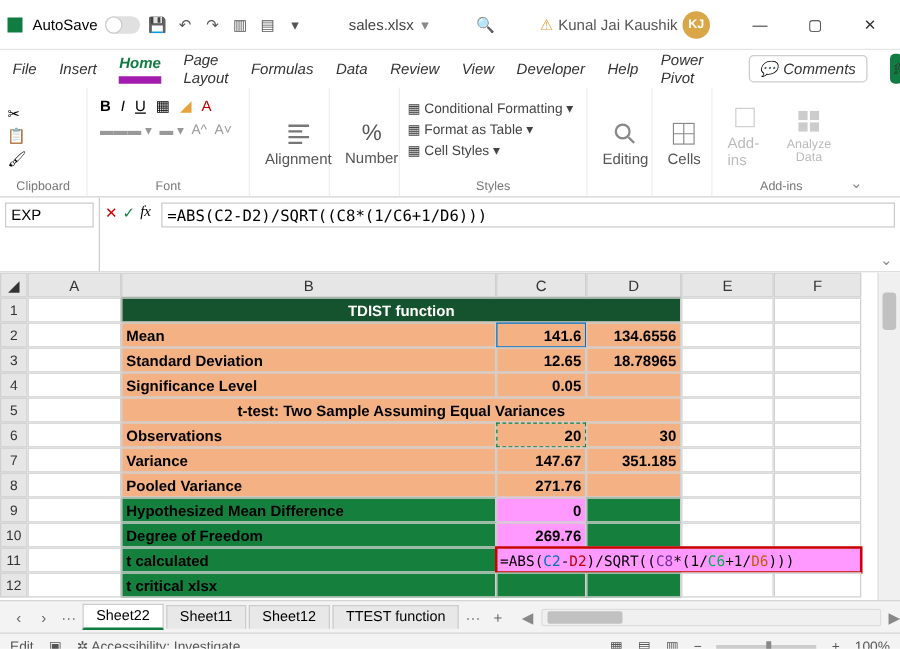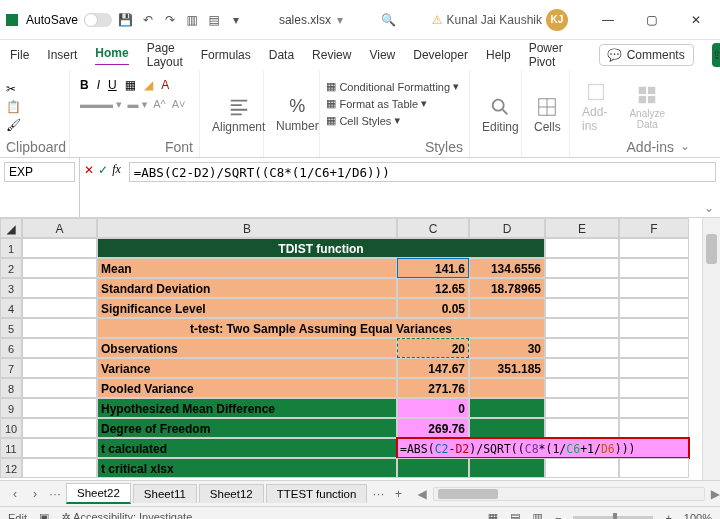--- a/index.html
+++ b/index.html
@@ -7,30 +7,30 @@
   .titlebar { height: 40px; display: flex; align-items: center; padding: 0 4px; background: #fff; border-bottom: 1px solid #e5e5e5; gap: 4px; }
   .title-left { display: flex; align-items: center; gap: 6px; }
   .autosave-toggle { display: inline-flex; align-items: center; background: #e0e0e0; border-radius: 10px; width: 28px; height: 14px; position: relative; }
   .autosave-toggle::before { content: ''; width: 12px; height: 12px; border-radius: 50%; background: #fff; border:1px solid #ccc; position: absolute; left: 0; }
   .title-icon { width: 16px; height: 16px; display: inline-flex; align-items: center; justify-content: center; color: #555; }
   .title-spacer { flex: 1; }
   .title-center { display: flex; align-items: center; gap: 6px; color:#444; }
   .warn-icon { color: #e8a33d; }
   .user-badge { width: 22px; height: 22px; border-radius: 50%; background: #d9a648; color:#fff; display:flex; align-items:center; justify-content:center; font-size:10px; font-weight:bold; }
   .win-btn { width: 40px; height: 30px; display:flex; align-items:center; justify-content:center; color:#333; }
-  .menubar { height: 30px; display: flex; align-items: center; padding: 0 10px; gap: 18px; background:#fff; }
+  .menubar { height: 30px; display: flex; align-items: center; padding: 0 10px; gap: 18px; background:#fff;font-style:italic; }
   .menubar div { color:#333; cursor:pointer; }
-  .menubar .active { border-bottom: 1px solid #a21caf; color:#107c41; font-weight:600; padding-bottom:4px; }
+  .menubar .active { border-bottom: 6px solid #a21caf; color:#107c41; font-weight:600; padding-bottom:4px; }
   .menubar .spacer { flex:1; }
   .comments-btn { display:flex; align-items:center; gap:4px; border:1px solid #ccc; padding:3px 8px; border-radius:4px; font-size:12px; }
   .share-btn { width:24px; height:24px; background:#107c41; color:#fff; display:flex; align-items:center; justify-content:center; border-radius:4px; }
   .ribbon { height: 88px; display:flex; background:#fff; border-bottom:1px solid #d4d4d4; }
   .ribbon-group { border-right:1px solid #eee; padding:4px 6px 2px; display:flex; flex-direction:column; justify-content:space-between; }
   .ribbon-group-row { display:flex; align-items:center; gap:4px; flex:1; }
-  .ribbon-label { font-size:14px; color:#777; text-align:right; }
+  .ribbon-label { font-size:10px; color:#777; text-align:center; }
   .big-btn { display:flex; flex-direction:column; align-items:center; gap:2px; padding:2px 6px; color:#555; }
   .big-btn svg { width:22px; height:22px; }
   .small-grid { display:flex; flex-direction:column; gap:4px; }
   .tiny { font-size:11px; color:#444; display:flex; align-items:center; gap:3px; }
   .formulabar { height:60px; display:flex; border-bottom:1px solid #d4d4d4; }
   .namebox { width:80px; border-right:1px solid #ccc; display:flex; align-items:flex-start; padding:4px; }
   .namebox input { width:100%; border:1px solid #ccc; height:20px; padding:0 4px; font-size:12px; }
   .fx-area { flex:1; display:flex; align-items:flex-start; padding:4px; position:relative; }
   .fx-controls { display:flex; align-items:center; gap:4px; padding-right:8px; }
   .fx-input { flex:1; border:1px solid #ccc; height:20px; padding:0 4px; font-size:12.5px; font-family:Consolas, monospace; }

